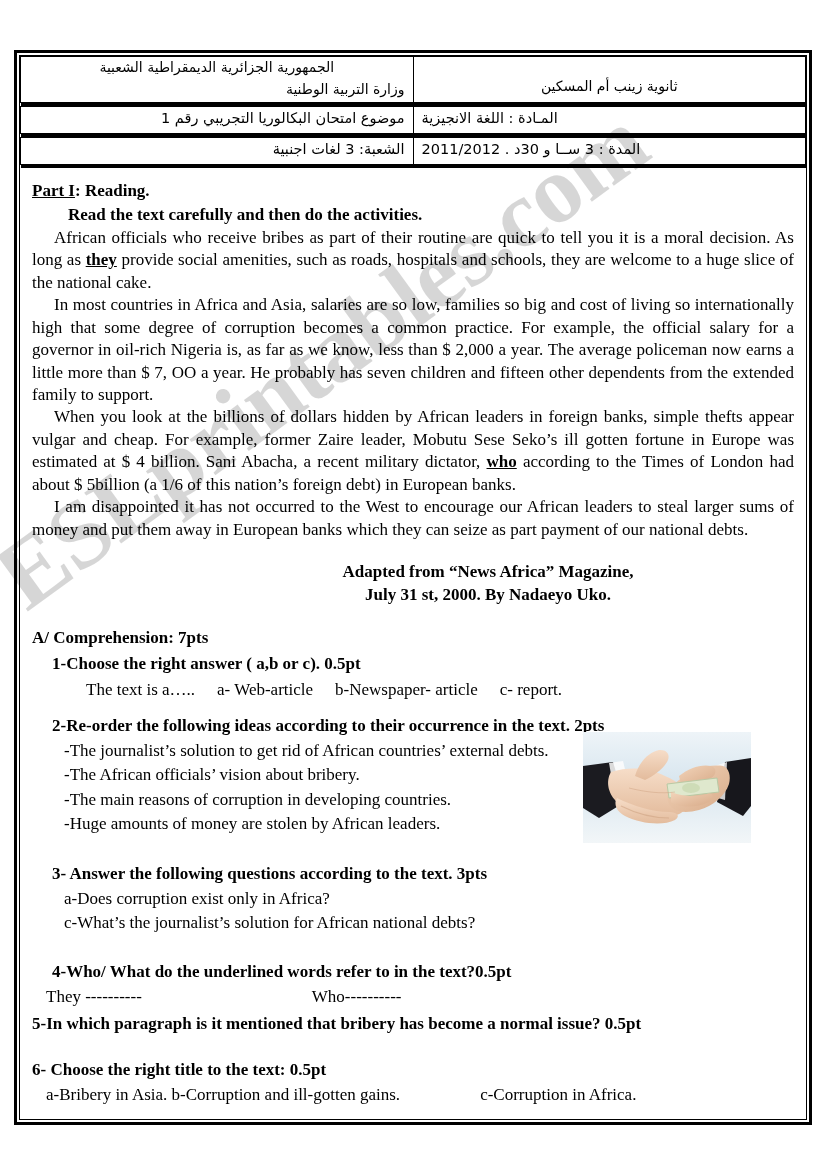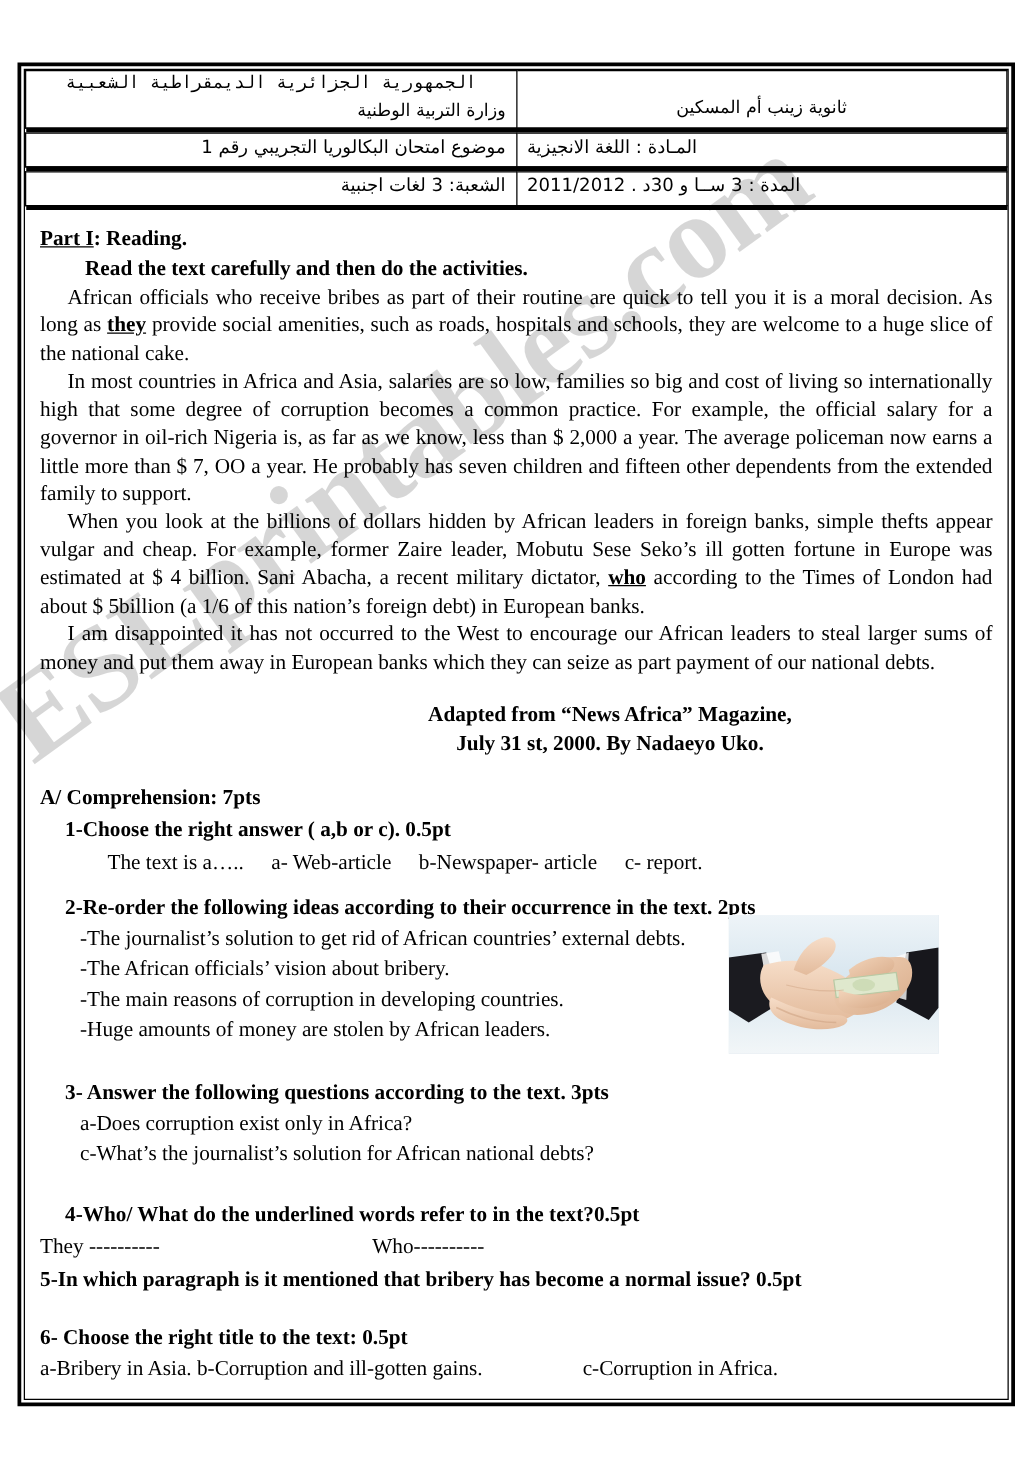--- a/index.html
+++ b/index.html
@@ -61,21 +61,20 @@
   .r1 { height: 44px; }
   .r2 { height: 27px; }
   .r3 { height: 27px; }
   .cell-rtl-right { text-align: right !important; }
   .cell-rtl-left  { text-align: left !important; }
   .nation-line {
     display: block;
     text-align: center;
     font-size: 14px;
     margin-bottom: 3px;
-    font-family: Liberation Mono, monospace;
   }
   .ministry-line {
     display: block;
     text-align: right;
     font-size: 14px;
   }
   .school-line {
     display: block;
     text-align: center;
     font-size: 14px;
@@ -130,21 +129,21 @@
   .q.tight { margin-top: 4px; }
   .opts {
     margin-left: 54px;
     margin-top: 3px;
   }
   .opts span.gap { display: inline-block; width: 22px; }
   .sub {
     margin-left: 32px;
     margin-top: 2px;
   }
-  .sub-blank { margin-top: 3px; }
+  .sub-blank { margin-left: 14px; margin-top: 3px; }
   .sub-blank span.w2 { display: inline-block; width: 170px; }
 
   
   #photo {
     position: absolute;
     left: 563px;
     top: 676px;
     width: 168px;
     height: 111px;
     border: 0;

